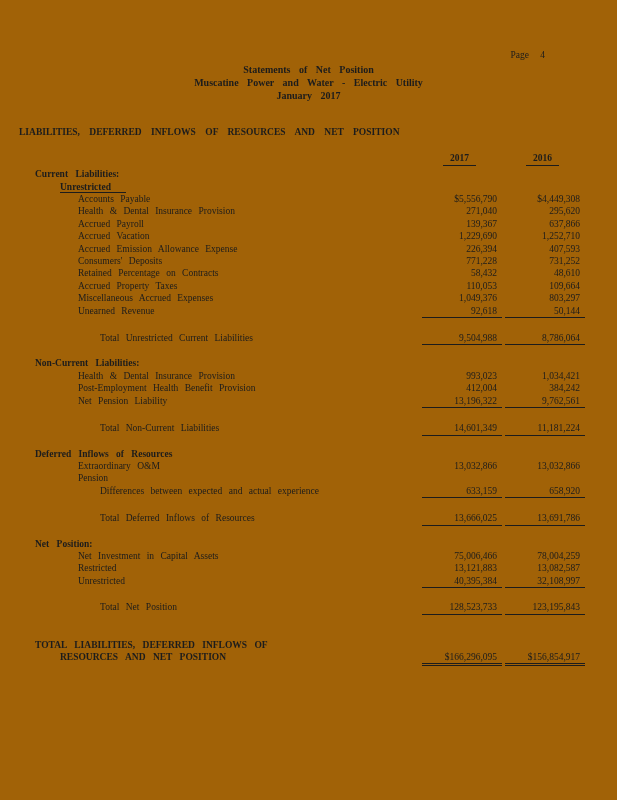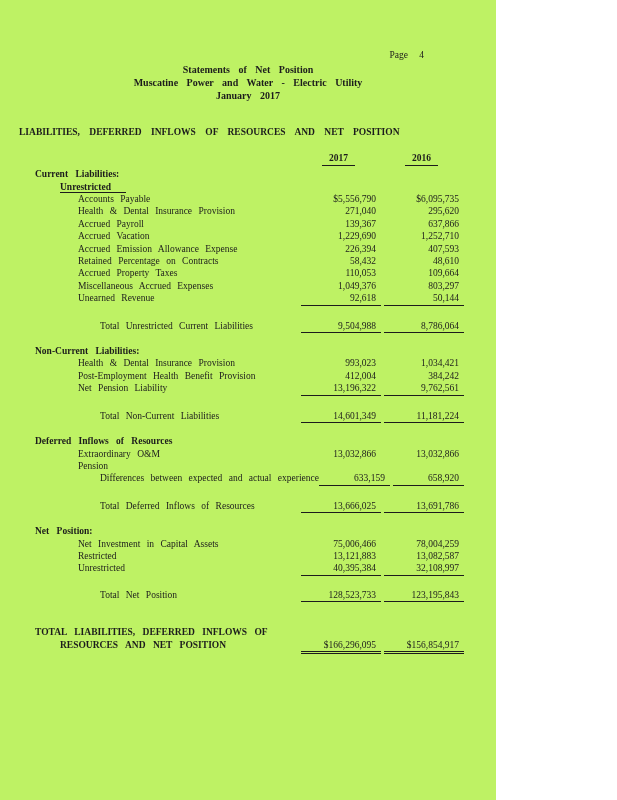--- a/index.html
+++ b/index.html
@@ -1,20 +1,20 @@
 <!DOCTYPE html>
 <html><head>
 <meta charset="utf-8">
 <style>
   html, body { margin: 0; padding: 0; background: #ffffff; }
   .page {
     position: relative;
-    width: 496px;
+    width: 617px;
     height: 800px;
-    background: #bef264;
+    background: #a16207;
     color: #1c1c1c;
     font-family: "Liberation Serif", "DejaVu Serif", serif;
     font-size: 9.5px;
     overflow: hidden;
     word-spacing: 4px;
   }
   .page-number {
     position: absolute;
     top: 50px;
     right: 72px;
@@ -118,41 +118,46 @@
           <span class="val"></span>
         </div>
         <div class="row">
           <span class="label ind1 bold"><span class="ul-label">Unrestricted</span></span>
           <span class="val"></span>
           <span class="val"></span>
         </div>
         <div class="row">
           <span class="label ind2"><span>Accounts Payable</span></span>
           <span class="val">$5,556,790</span>
-          <span class="val">$6,095,735</span>
+          <span class="val">$4,449,308</span>
         </div>
         <div class="row">
           <span class="label ind2"><span>Health &amp; Dental Insurance Provision</span></span>
           <span class="val">271,040</span>
           <span class="val">295,620</span>
         </div>
         <div class="row">
           <span class="label ind2"><span>Accrued Payroll</span></span>
           <span class="val">139,367</span>
           <span class="val">637,866</span>
         </div>
         <div class="row">
           <span class="label ind2"><span>Accrued Vacation</span></span>
           <span class="val">1,229,690</span>
           <span class="val">1,252,710</span>
         </div>
         <div class="row">
           <span class="label ind2"><span>Accrued Emission Allowance Expense</span></span>
           <span class="val">226,394</span>
           <span class="val">407,593</span>
+        </div>
+        <div class="row">
+          <span class="label ind2"><span>Consumers' Deposits</span></span>
+          <span class="val">771,228</span>
+          <span class="val">731,252</span>
         </div>
         <div class="row">
           <span class="label ind2"><span>Retained Percentage on Contracts</span></span>
           <span class="val">58,432</span>
           <span class="val">48,610</span>
         </div>
         <div class="row">
           <span class="label ind2"><span>Accrued Property Taxes</span></span>
           <span class="val">110,053</span>
           <span class="val">109,664</span>

